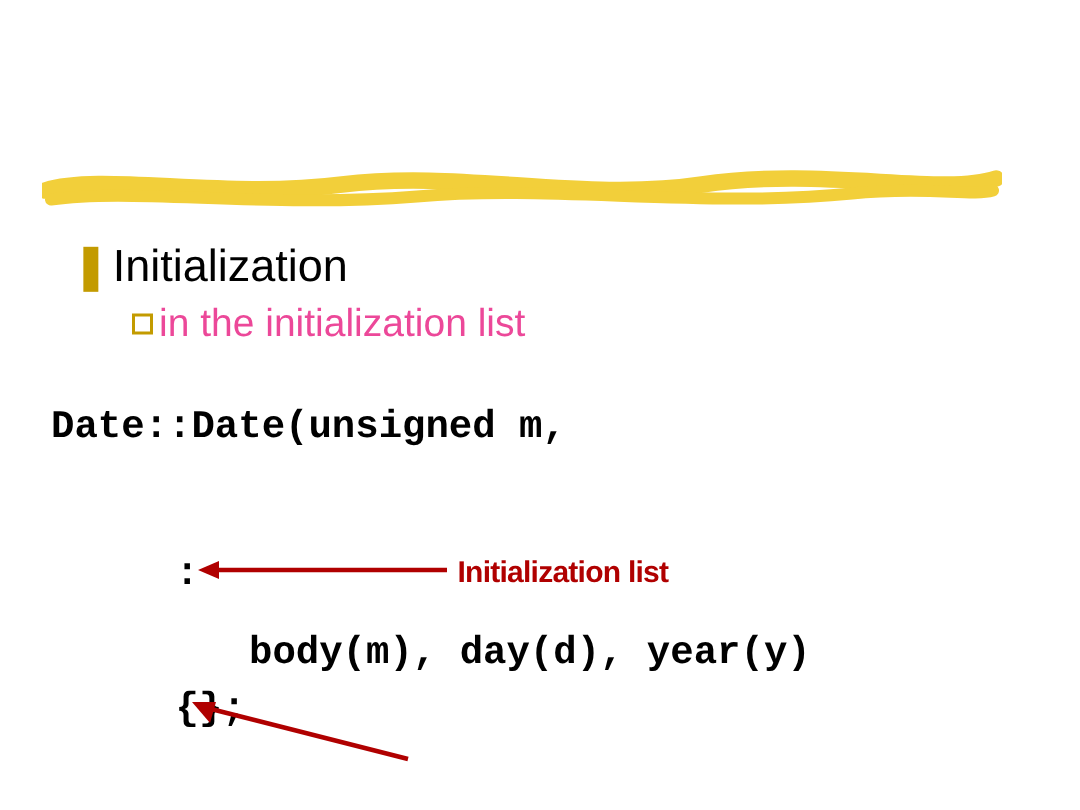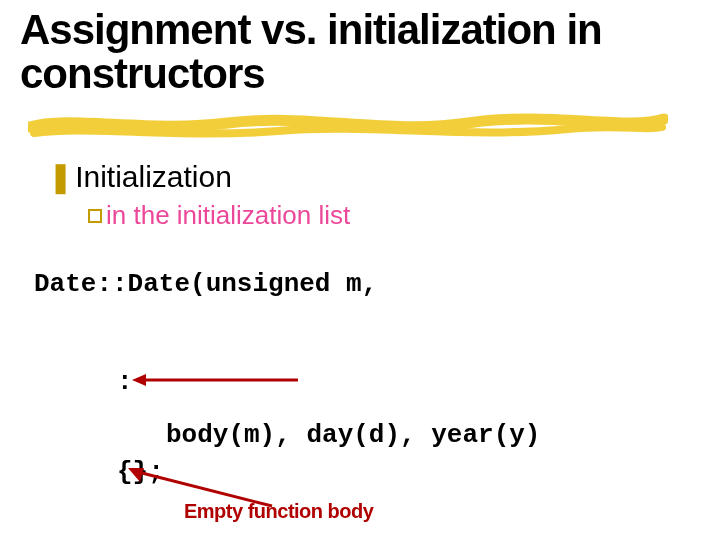--- a/index.html
+++ b/index.html
@@ -107,21 +107,20 @@
   }
   .arrow {
     position: absolute;
   }
 </style>
 </head>
 <body>
 
 <div class="slide">
 
-  <div class="title">Assignment vs. initialization in constructors</div>
 
   <svg class="underline-svg" viewBox="0 0 640 36" preserveAspectRatio="none">
     <path d="M2 22 C 40 10, 120 28, 200 18 C 280 8, 360 30, 440 18 C 520 6, 600 26, 636 14" stroke="#f2cf3a" stroke-width="11" fill="none" stroke-linecap="round"></path>
     <path d="M6 28 C 60 20, 150 34, 250 26 C 340 18, 440 34, 540 24 C 590 19, 620 26, 634 22" stroke="#f2cf3a" stroke-width="8" fill="none" stroke-linecap="round"></path>
   </svg>
 
   <div class="bullet1">
     <span class="marker">❚</span><span>Initialization</span>
   </div>
 
@@ -131,20 +130,20 @@
 
   <div class="code c-line1">Date::Date(unsigned m,</div>
   <div class="code c-colon">:</div>
   <div class="code c-mdy">body(m), day(d), year(y)</div>
   <div class="code c-brace">{};</div>
 
   <svg class="arrow" style="left:130px; top:372px; width:172px; height:16px;">
     <line x1="168" y1="8" x2="14" y2="8" stroke="#b00000" stroke-width="3"></line>
     <polygon points="2,8 16,2 16,14" fill="#b00000"></polygon>
   </svg>
+  <div class="anno-init">Initialization list</div>
 
   <svg class="arrow" style="left:122px; top:460px; width:160px; height:60px;">
     <line x1="150" y1="46" x2="16" y2="12" stroke="#b00000" stroke-width="3"></line>
     <polygon points="6,8 22,8 18,22" fill="#b00000"></polygon>
   </svg>
-  <div class="anno-empty">Empty function body</div>
 
 </div>
 
 </body></html>

